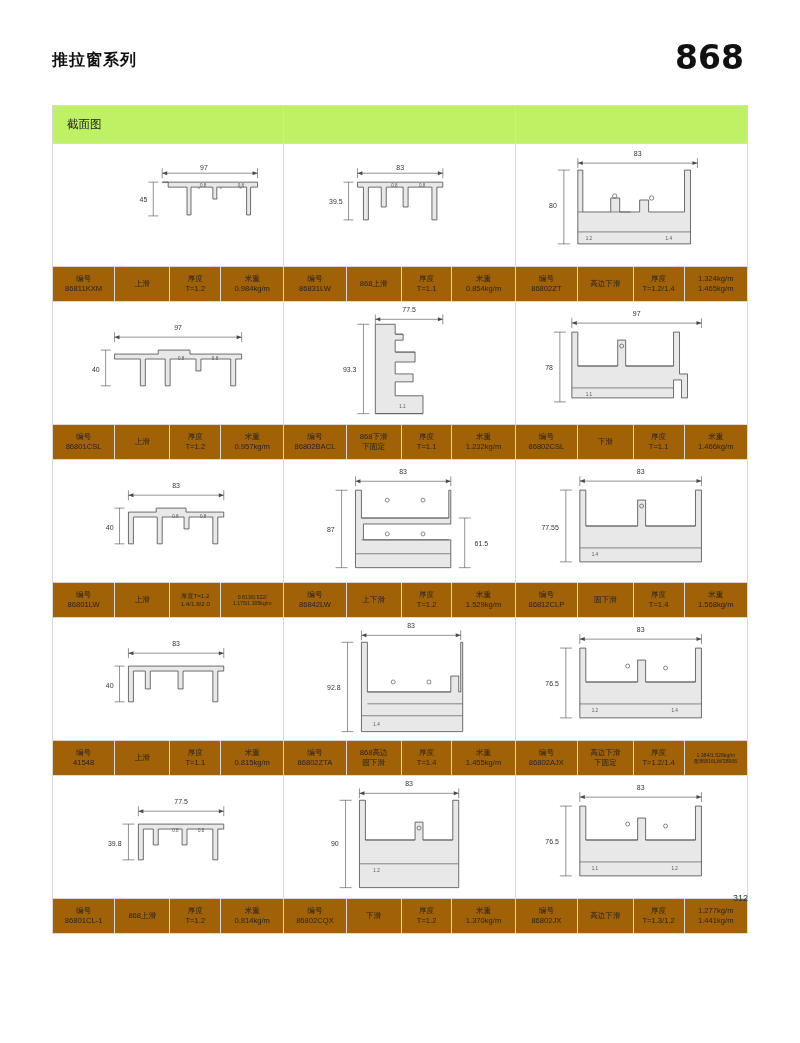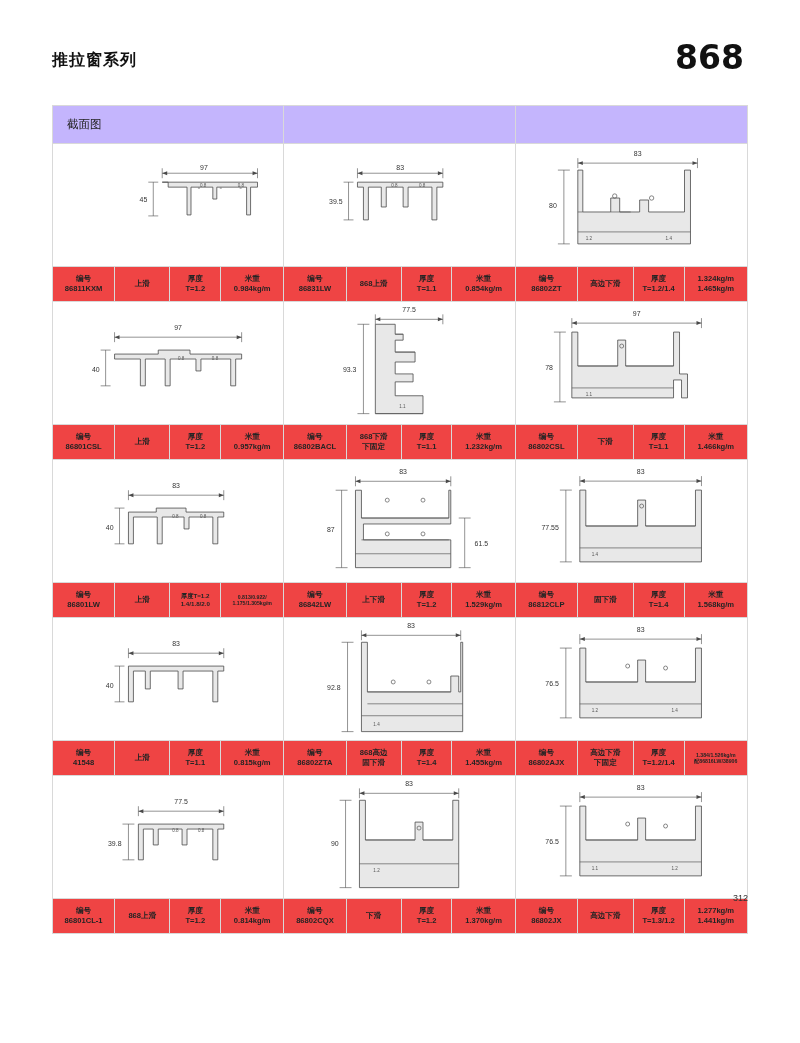--- a/index.html
+++ b/index.html
@@ -60,21 +60,21 @@
   }
   .band {
     display: flex;
     width: 100%;
   }
   .band-cell {
     flex: 1 1 33.3333%;
     box-sizing: border-box;
     border-right: 1px solid #d9d9d9;
     border-bottom: 1px solid #d9d9d9;
-    background: #c4b5fd;
+    background: #bef264;
     height: 38px;
     display: flex;
     align-items: center;
     padding-left: 14px;
     font-size: 11.5px;
     color: #222;
   }
   .band-cell:last-child { border-right: none; }
 
   .row {
@@ -95,23 +95,22 @@
     overflow: hidden;
   }
   .figure svg {
     display: block;
     width: 100%;
     height: 100%;
   }
   .spec {
     display: flex;
     height: 34px;
-    background: #ef4444;
+    background: #a16207;
     border-top: 1px solid #d9d9d9;
-    font-weight: bold;
   }
   .spec > div {
     box-sizing: border-box;
     border-right: 1px solid #d9d9d9;
     display: flex;
     flex-direction: column;
     align-items: center;
     justify-content: center;
     text-align: center;
     font-size: 7.6px;

